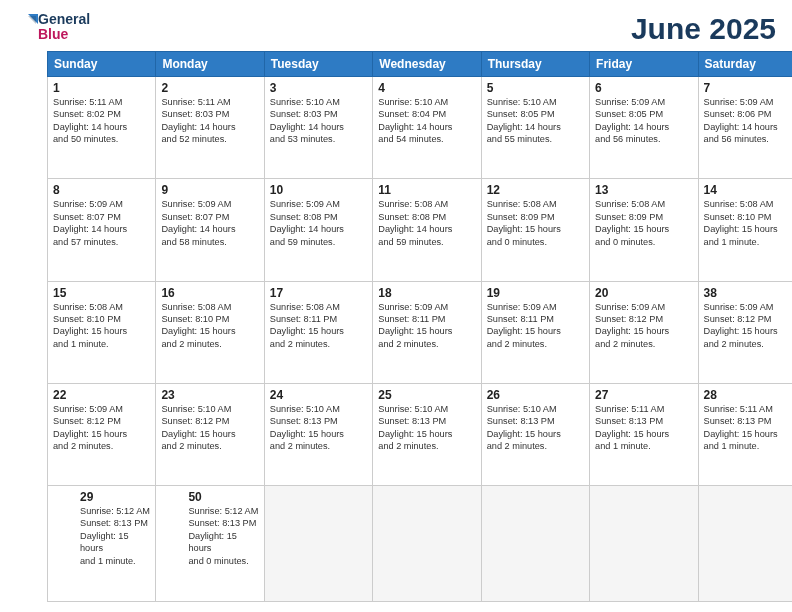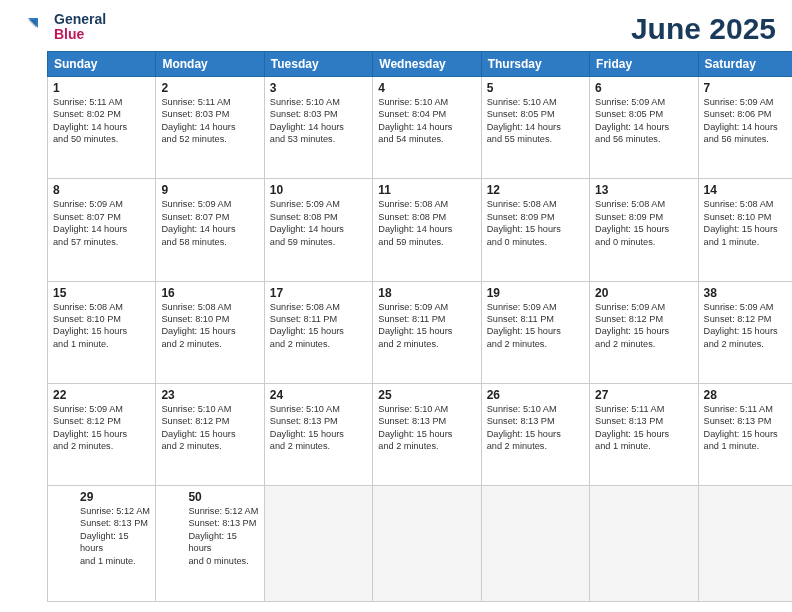--- a/index.html
+++ b/index.html
@@ -85,21 +85,21 @@
       padding-left: 32px;
     }
   </style>
 </head>
 <body>
 
 <div class="page">
   <div class="header">
     <div class="logo">
   <div style="display:flex;flex-direction:column;line-height:1.1;">
-    <div style="display:flex;align-items:center;gap:16px;">
+    <div style="display:flex;align-items:flex-start;gap:0;">
       <svg width="22" height="22" viewBox="0 0 22 22">
         <polygon points="12,2 22,2 22,12" fill="#2e7bc4"></polygon>
         <polygon points="12,4 20,4 20,12" fill="#1a3a5c" opacity="0.3"></polygon>
       </svg>
       <div>
         <span style="font-size:14px;font-weight:bold;color:#1a3a5c;">General</span><br>
         <span style="font-size:14px;font-weight:bold;color:#be185d;">Blue</span>
       </div>
     </div>
   </div>

